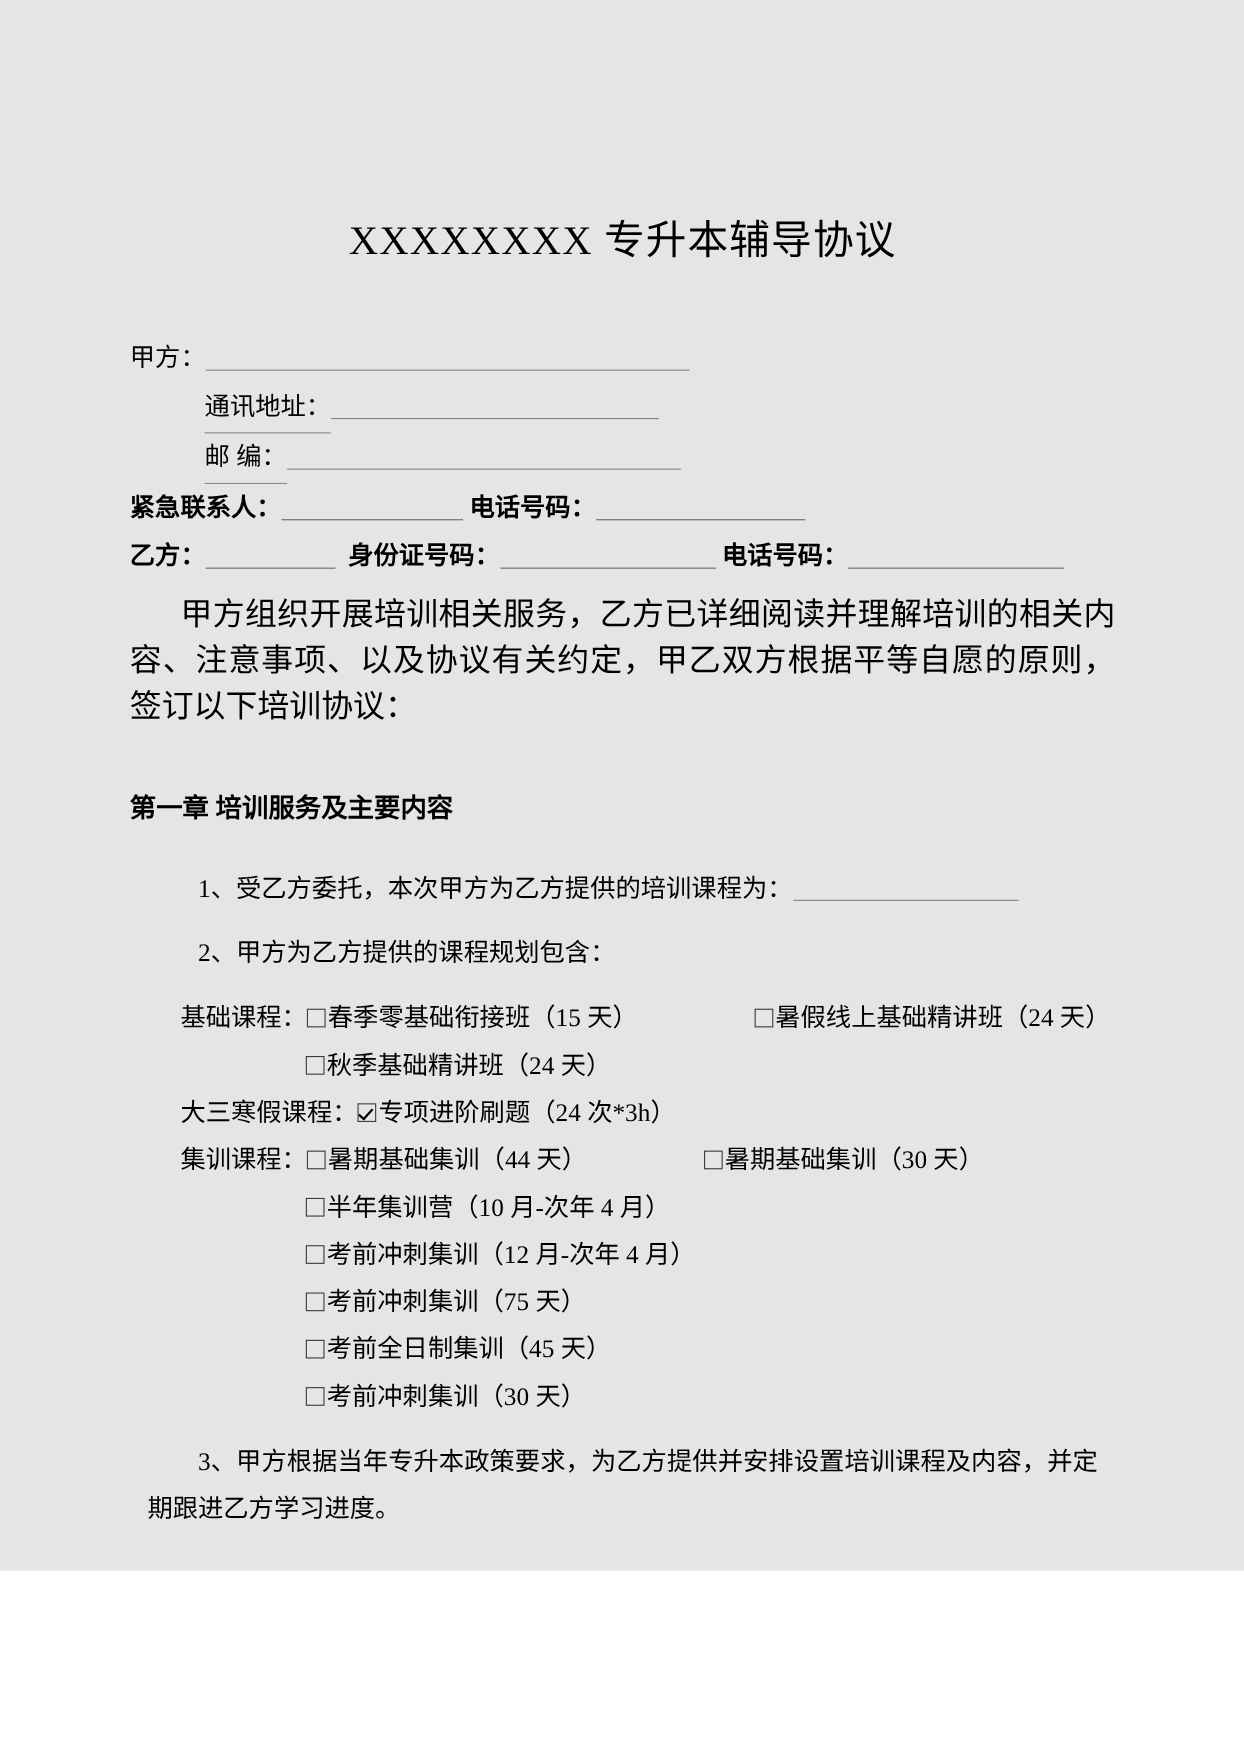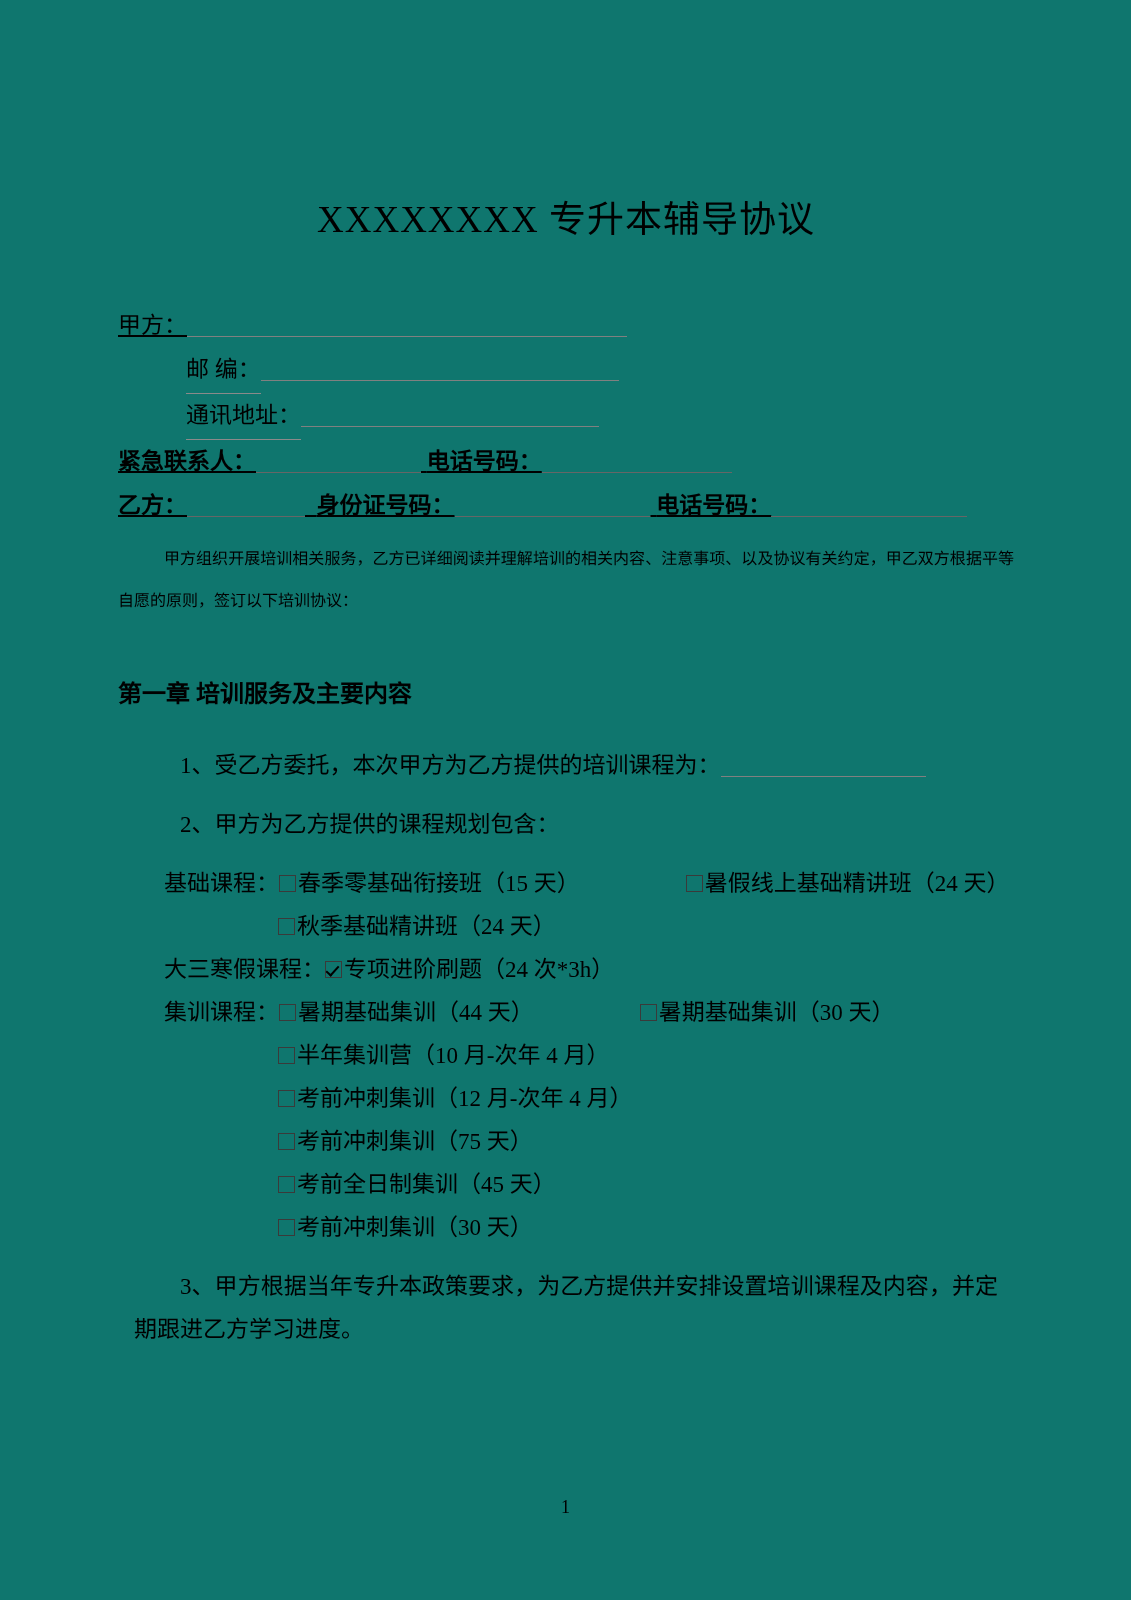--- a/index.html
+++ b/index.html
@@ -8,23 +8,23 @@
     padding: 0;
     background: #ffffff;
   }
   body {
     font-family: "Liberation Serif", "DejaVu Serif", serif;
     color: #000000;
   }
   .page {
     position: relative;
     width: 1131px;
-    height: 1600px;
+    height: 1428px;
     margin: 0 auto;
-    background: #0f766e;
+    background: #e5e5e5;
     box-sizing: border-box;
     overflow: hidden;
   }
   .content {
     position: absolute;
     left: 118px;
     top: 0;
     width: 896px;
   }
 
@@ -36,21 +36,20 @@
     letter-spacing: 1px;
     margin: 0;
     padding-top: 198px;
     font-weight: normal;
     white-space: nowrap;
   }
 
   
   .party-block {
     margin-top: 62px;
-    text-decoration: underline;
   }
   .party-row {
     font-size: 23px;
     line-height: 44px;
     white-space: nowrap;
     display: block;
   }
   .party-row.bold {
     font-weight: bold;
   }
@@ -78,21 +77,21 @@
 
   
   .ul-label {
     display: inline-block;
     border-bottom: 1.5px solid #8a8a8a;
     padding-bottom: 1px;
   }
 
   
   .para {
-    font-size: 16px;
+    font-size: 29px;
     line-height: 42px;
     text-align: justify;
     text-justify: inter-ideograph;
     margin: 0;
     text-indent: 46px;
   }
   .intro-para {
     margin-top: 10px;
   }
 
@@ -176,25 +175,25 @@
 
     <h1 class="doc-title">XXXXXXXX 专升本辅导协议</h1>
 
     <div class="party-block">
 
       <div class="party-row">
         <span class="lbl">甲方：</span><span class="rule w-jiafang"></span>
       </div>
 
       <div class="party-row indent-1">
+        <span class="ul-label">通讯地址：</span><span class="rule w-addr"></span>
+      </div>
+
+      <div class="party-row indent-1">
         <span class="ul-label">邮 编：</span><span class="rule w-zip"></span>
-      </div>
-
-      <div class="party-row indent-1">
-        <span class="ul-label">通讯地址：</span><span class="rule w-addr"></span>
       </div>
 
       <div class="party-row bold">
         <span class="lbl">紧急联系人：</span><span class="rule rule-dark w-emname"></span>&nbsp;<span class="lbl">电话号码：</span><span class="rule rule-dark w-phone2"></span>
       </div>
 
       <div class="party-row bold">
         <span class="lbl">乙方：</span><span class="rule rule-dark w-yifang"></span>&nbsp;&nbsp;<span class="lbl">身份证号码：</span><span class="rule rule-dark w-idcard"></span>&nbsp;<span class="lbl">电话号码：</span><span class="rule rule-dark w-phone1"></span>
       </div>
 

